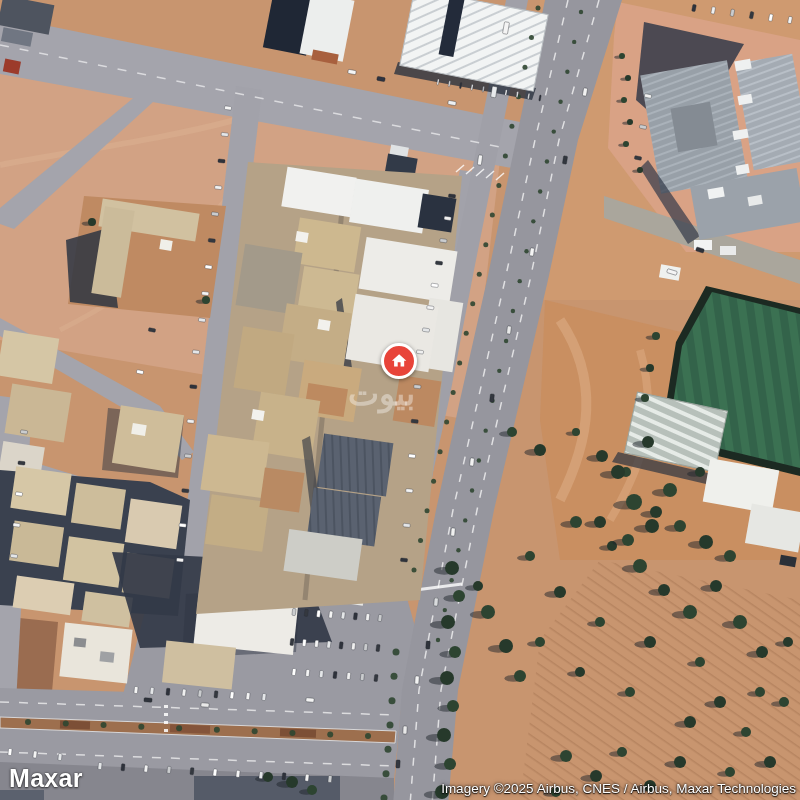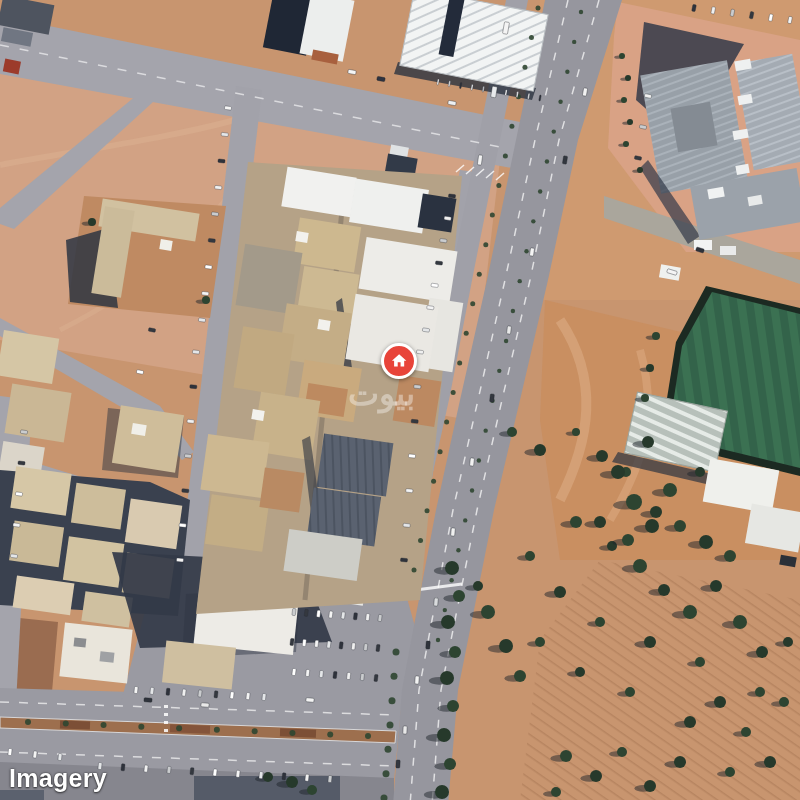--- a/index.html
+++ b/index.html
@@ -562,15 +562,16 @@
 
 <div class="marker">
   <svg width="44" height="44" viewBox="0 0 44 44">
     <circle cx="22" cy="22" r="16.5" stroke="#ffffff" stroke-width="3" fill="#E8443A"></circle>
     <g transform="translate(13.5,13.0) scale(0.72)">
       <path d="M10 20v-6h4v6h5v-8h3L12 3 2 12h3v8z" fill="#ffffff"></path>
     </g>
   </svg>
 </div>
 
-<div class="google-logo">Imagery</div>
+<div class="google-logo">Maxar</div>
+<div class="attribution">Imagery ©2025 Airbus, CNES / Airbus, Maxar Technologies</div>
 
 </div>
 
 </body></html>

